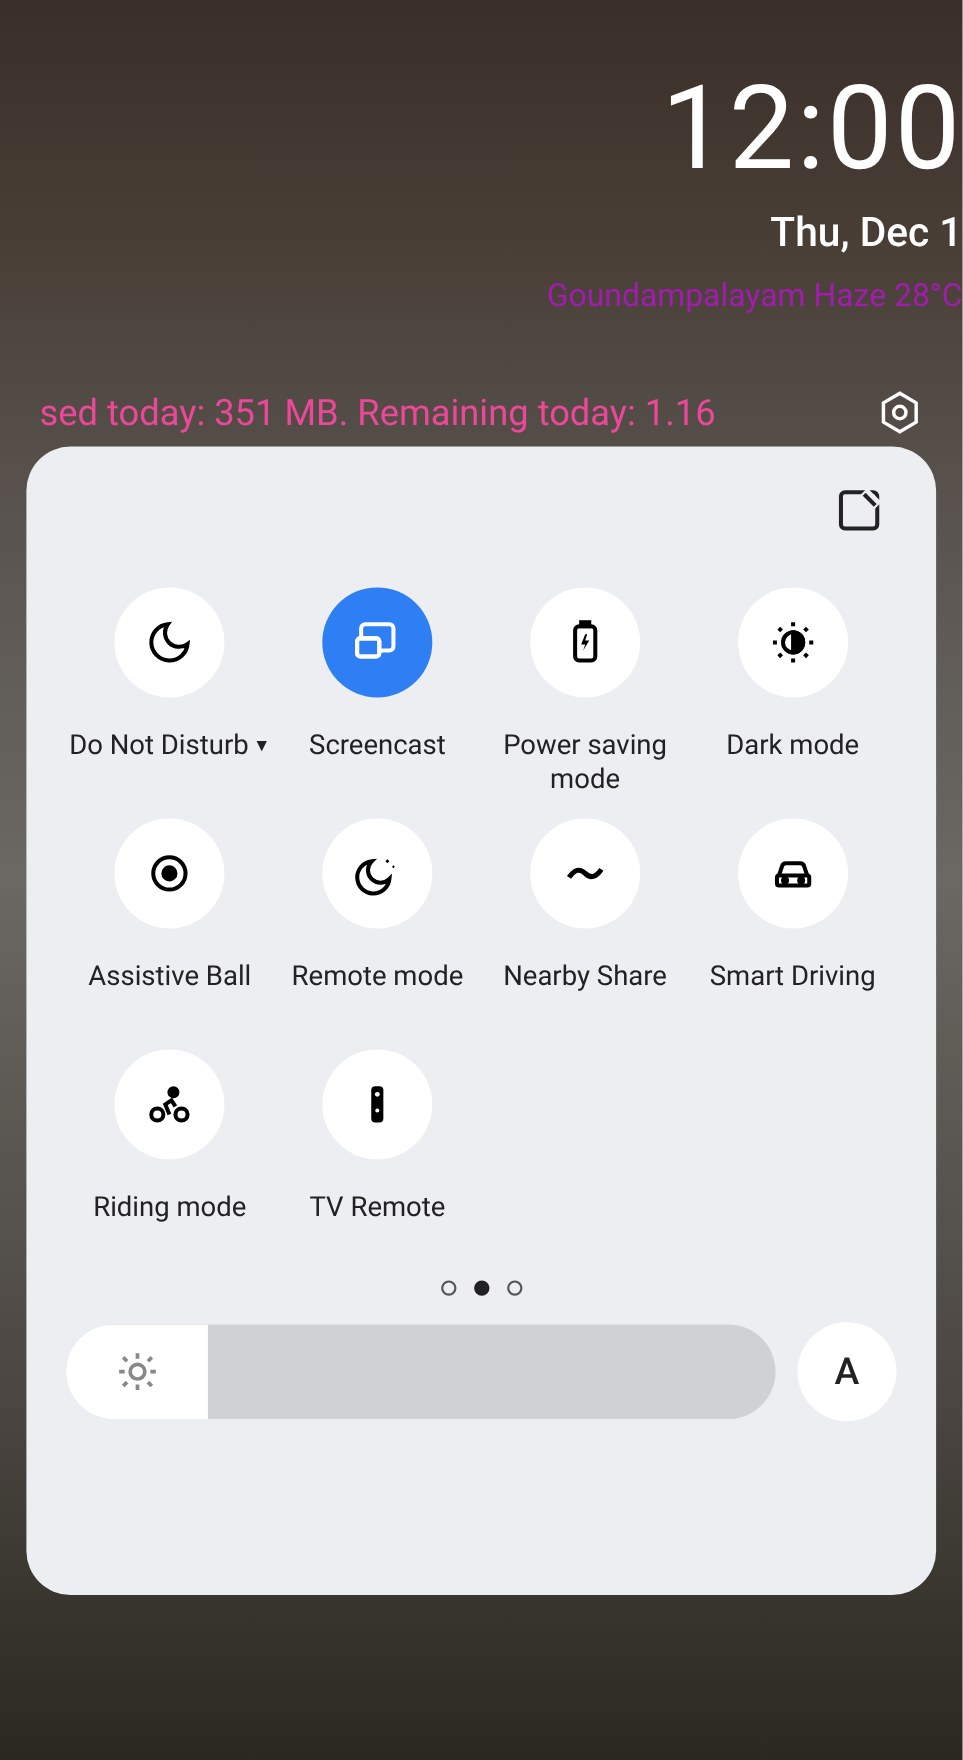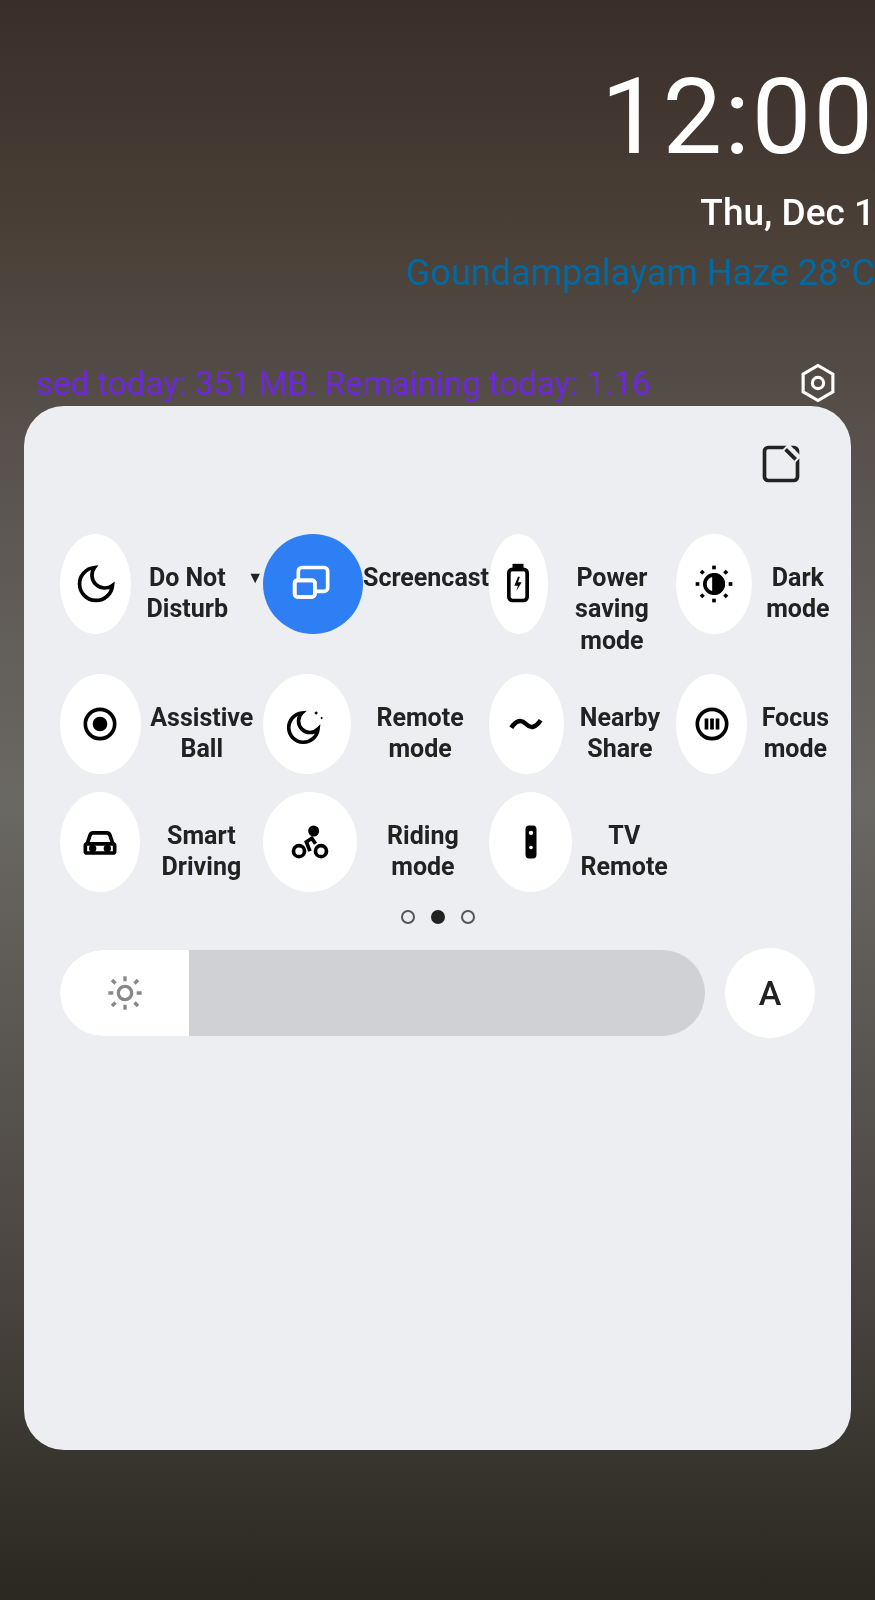--- a/index.html
+++ b/index.html
@@ -20,31 +20,31 @@
       font-size: 106px;
       font-weight: 400;
       letter-spacing: 2px;
     }
     .date {
       font-size: 37px;
       font-weight: 500;
       margin-top: 12px;
     }
     .weather {
-      font-size: 36px;
-      color: #0369a1;
+      font-size: 29px;
+      color: #a21caf;
       margin-top: 18px;
     }
     .data-row {
       display: flex;
       align-items: center;
       justify-content: space-between;
       padding: 0 36px;
       margin-top: 68px;
-      color: #6d28d9;
+      color: #ec4899;
     }
     .data-text {
       font-size: 33px;
       white-space: nowrap;
       overflow: hidden;
     }
     .settings-icon {
       width: 42px;
       height: 42px;
       flex-shrink: 0;
@@ -70,23 +70,23 @@
       height: 44px;
     }
     .tiles {
       display: grid;
       grid-template-columns: repeat(4, 1fr);
       gap: 18px 0;
       margin-top: 48px;
     }
     .tile {
       display: flex;
-      flex-direction: row;
+      flex-direction: column;
+      align-items: center;
       cursor: pointer;
-      font-weight: bold;
     }
     .tile-circle {
       width: 100px;
       height: 100px;
       border-radius: 50%;
       background: #fff;
       display: flex;
       align-items: center;
       justify-content: center;
     }
@@ -266,31 +266,20 @@
     <div class="tile">
       <div class="tile-circle">
         <svg viewBox="0 0 24 24" fill="none" stroke="#000" stroke-width="2.5">
             <path d="M4 14 Q8 8 12 12 Q16 16 20 10"></path>
             <path d="M4 10 Q8 16 12 12" stroke-width="0"></path>
           </svg>
       </div>
       <div class="tile-label">Nearby Share</div>
     </div>
 
-    <div class="tile">
-      <div class="tile-circle">
-        <svg viewBox="0 0 24 24" fill="none" stroke="#000" stroke-width="2">
-            <circle cx="12" cy="12" r="8"></circle>
-            <line x1="9" y1="9" x2="9" y2="15"></line>
-            <line x1="12" y1="9" x2="12" y2="15"></line>
-            <line x1="15" y1="9" x2="15" y2="15"></line>
-          </svg>
-      </div>
-      <div class="tile-label">Focus mode</div>
-    </div>
     <div class="tile">
       <div class="tile-circle">
         <svg viewBox="0 0 24 24" fill="none" stroke="#000" stroke-width="2">
             <path d="M5 13l1.5-4.5A2 2 0 0 1 8.4 7h7.2a2 2 0 0 1 1.9 1.5L19 13"></path>
             <rect x="4" y="13" width="16" height="5" rx="1"></rect>
             <circle cx="8" cy="15.5" r="1" fill="#000"></circle>
             <circle cx="16" cy="15.5" r="1" fill="#000"></circle>
           </svg>
       </div>
       <div class="tile-label">Smart Driving</div>

